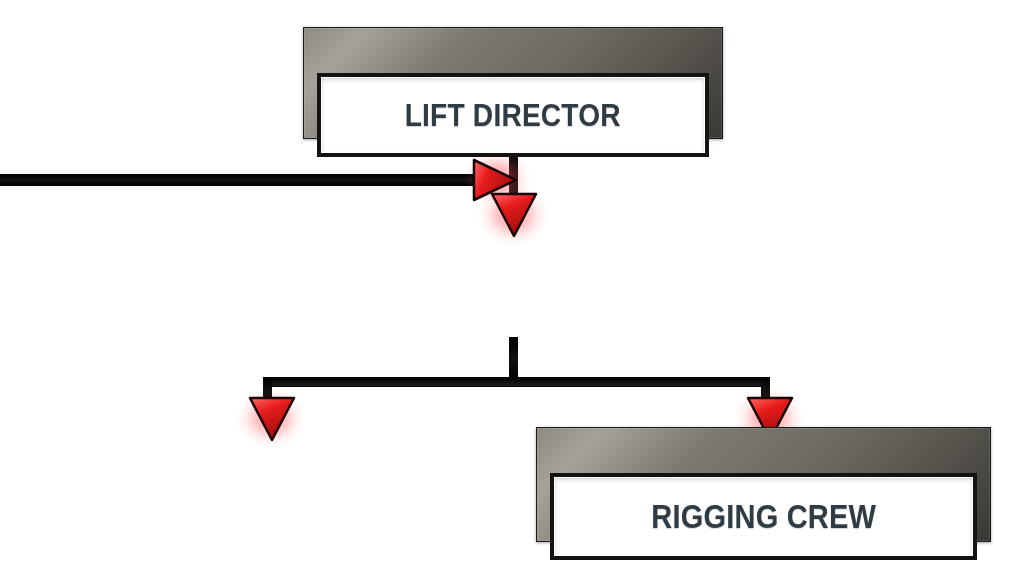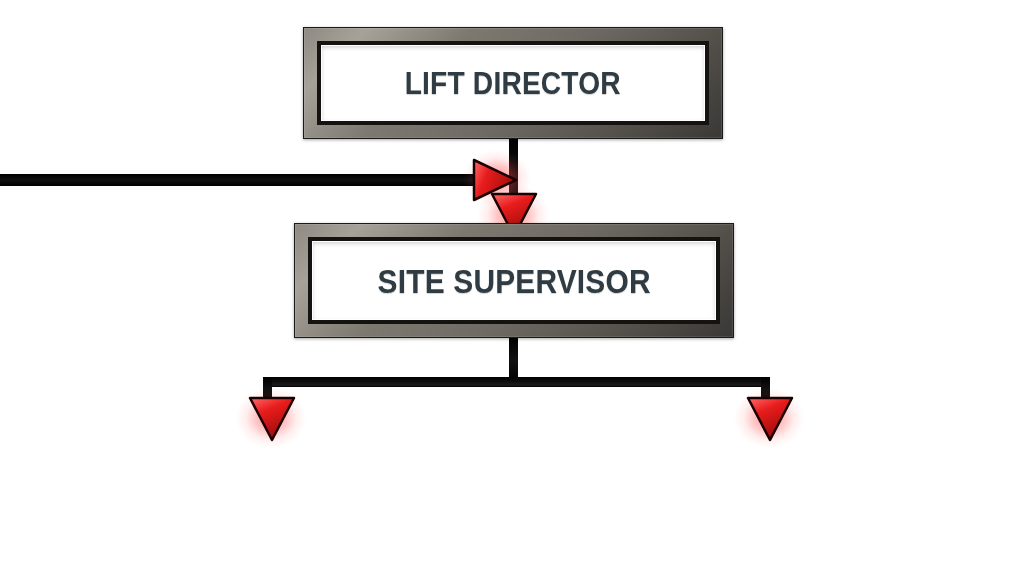--- a/index.html
+++ b/index.html
@@ -47,20 +47,21 @@
     height: 100%;
     
     border: 4px solid #14130f;
     background: #ffffff;
     display: flex;
     align-items: center;
     justify-content: center;
     box-shadow:
       inset 0 0 0 1px #ffffff,
       inset 0 2px 5px rgba(0,0,0,0.22);
+    margin-top: 32px;
   }
   .node-label {
     font-family: "Liberation Sans", "DejaVu Sans", sans-serif;
     font-weight: 700;
     color: #2f3c43;
     letter-spacing: 0.2px;
     text-align: center;
     white-space: nowrap;
     transform: scaleX(0.88);
     text-shadow: 0 1px 1px rgba(0,0,0,0.18);
@@ -205,21 +206,21 @@
       <path d="M2 2 L46 2 L24 44 Z" fill="url(#gD3)" stroke="#1a0000" stroke-width="2.5" stroke-linejoin="round"></path>
     </svg>
   </div>
 
   <div class="node" id="node-lift-director">
     <div class="node-inner">
       <span class="node-label">LIFT DIRECTOR</span>
     </div>
   </div>
 
-  <div class="node" id="node-site-supervisor">
+
+
+  <div class="node" id="node-rigging-crew">
     <div class="node-inner">
-      <span class="node-label">SITE SUPERVISOR</span>
+      <span class="node-label">RIGGING CREW</span>
     </div>
   </div>
 
-
-
 </div>
 
 </body></html>

